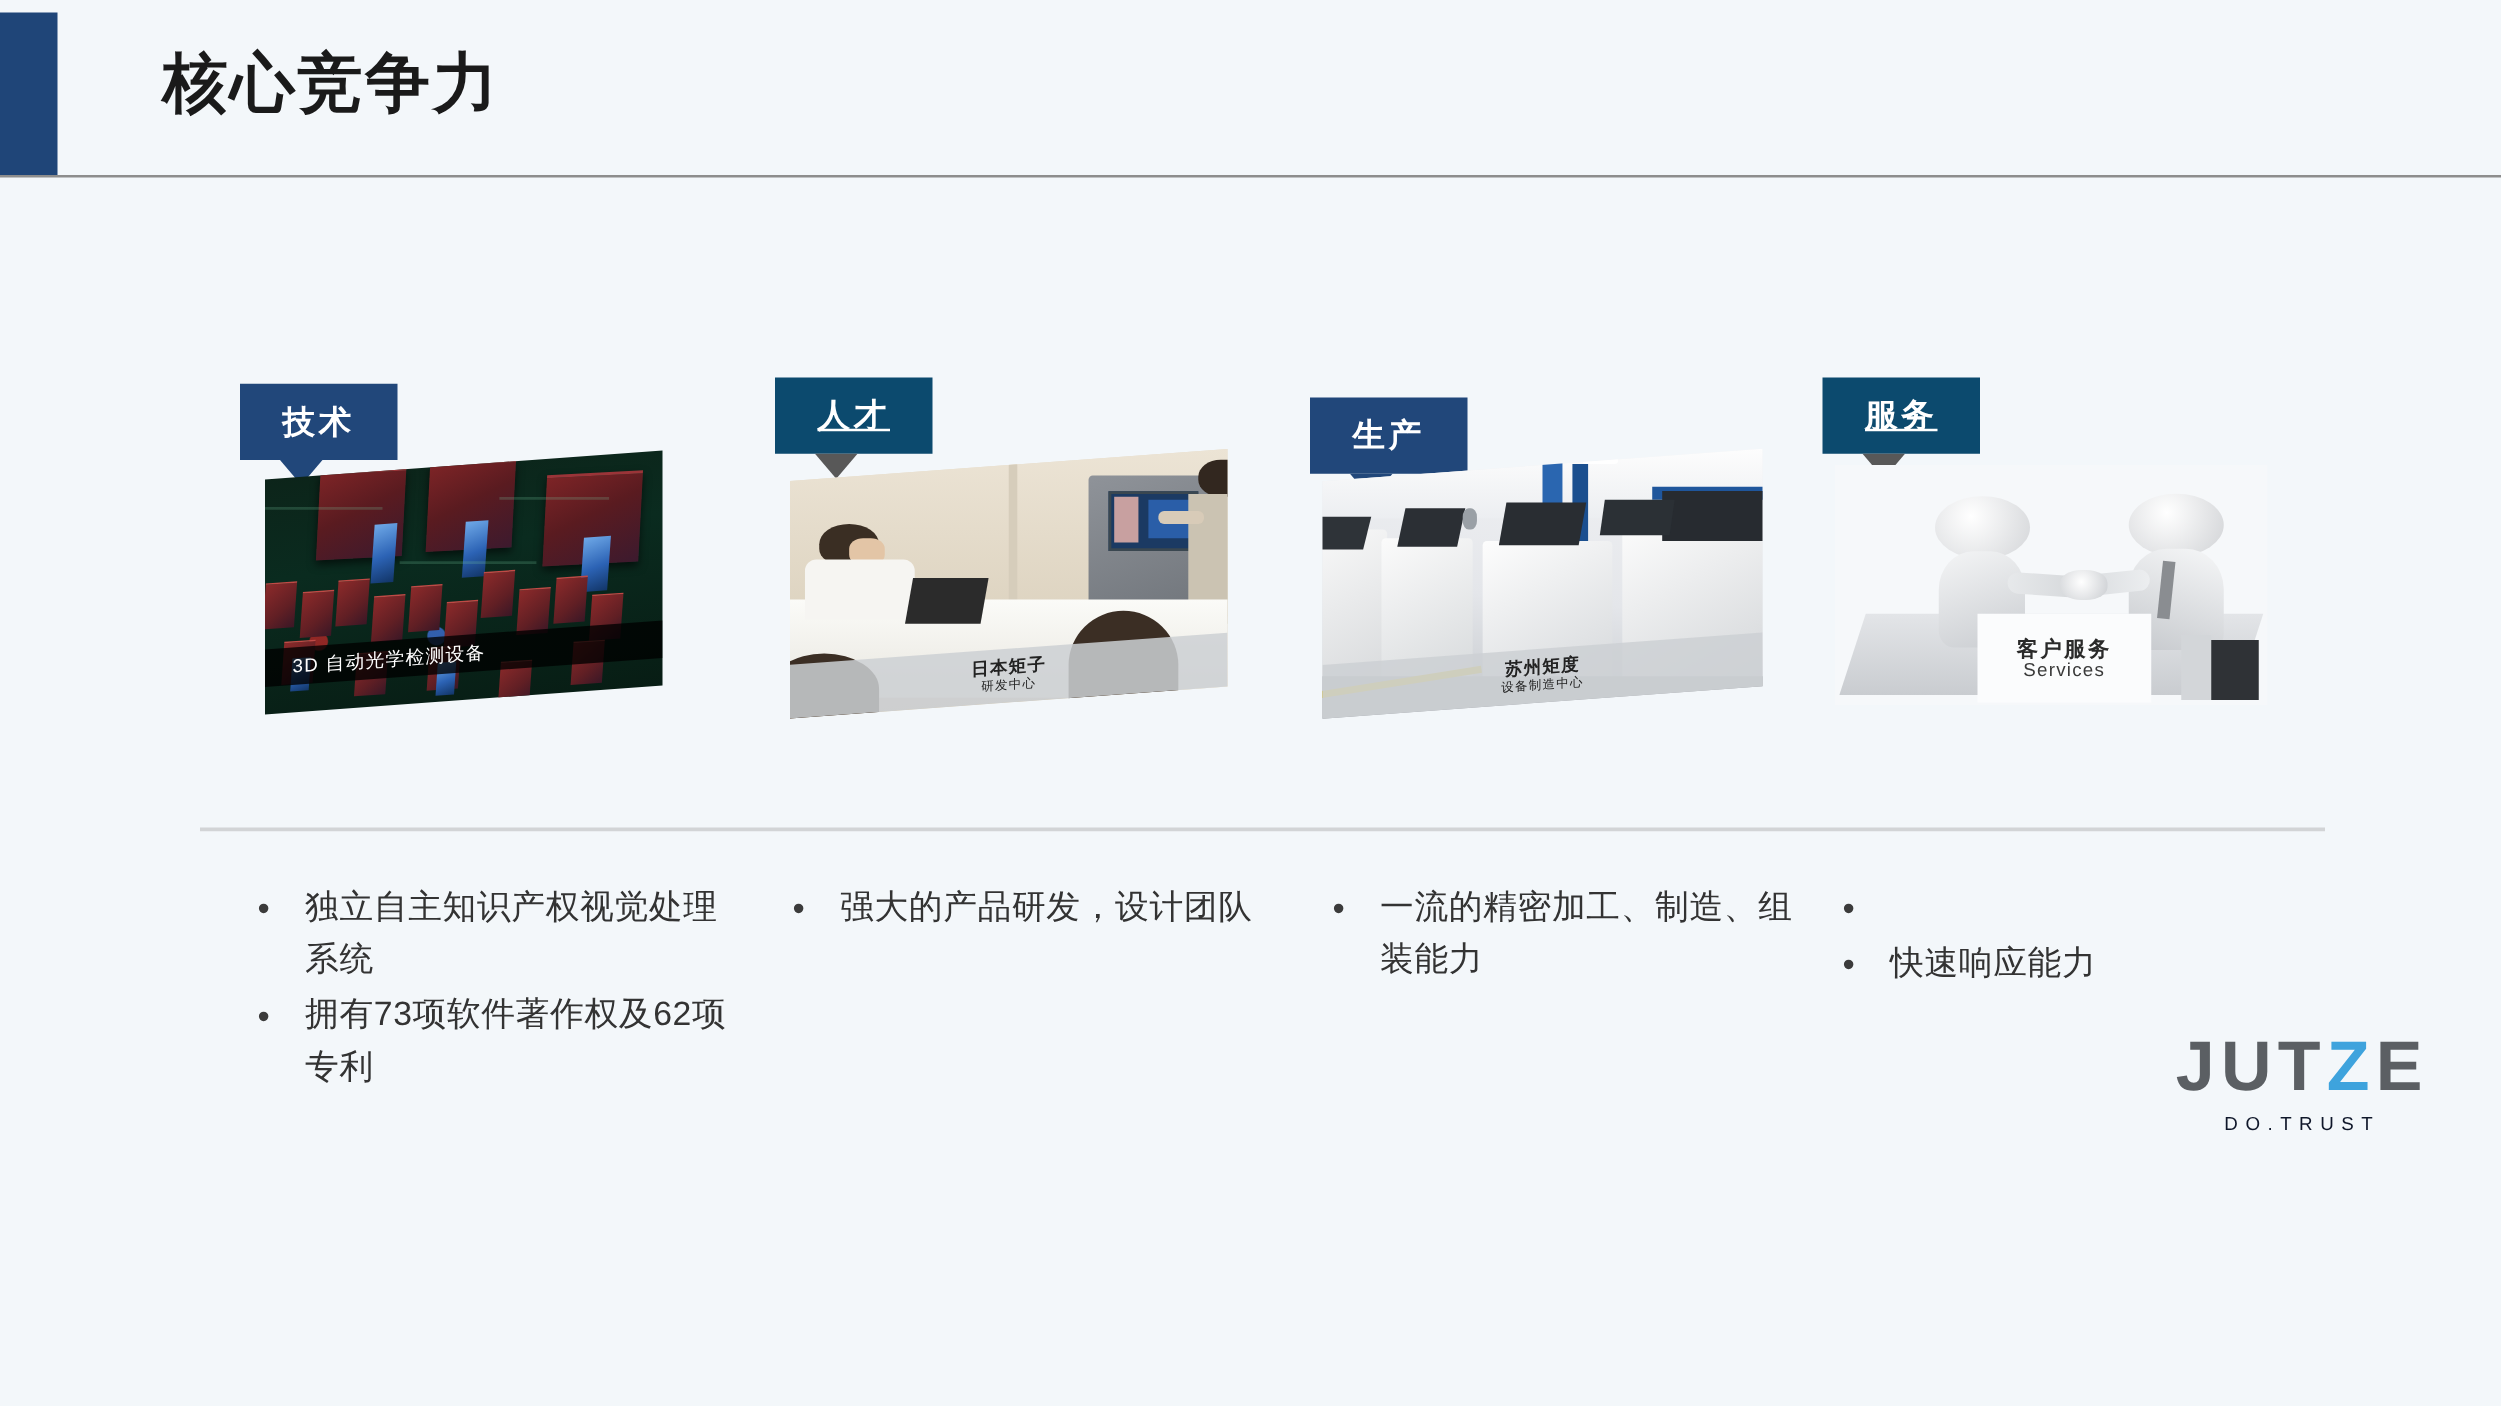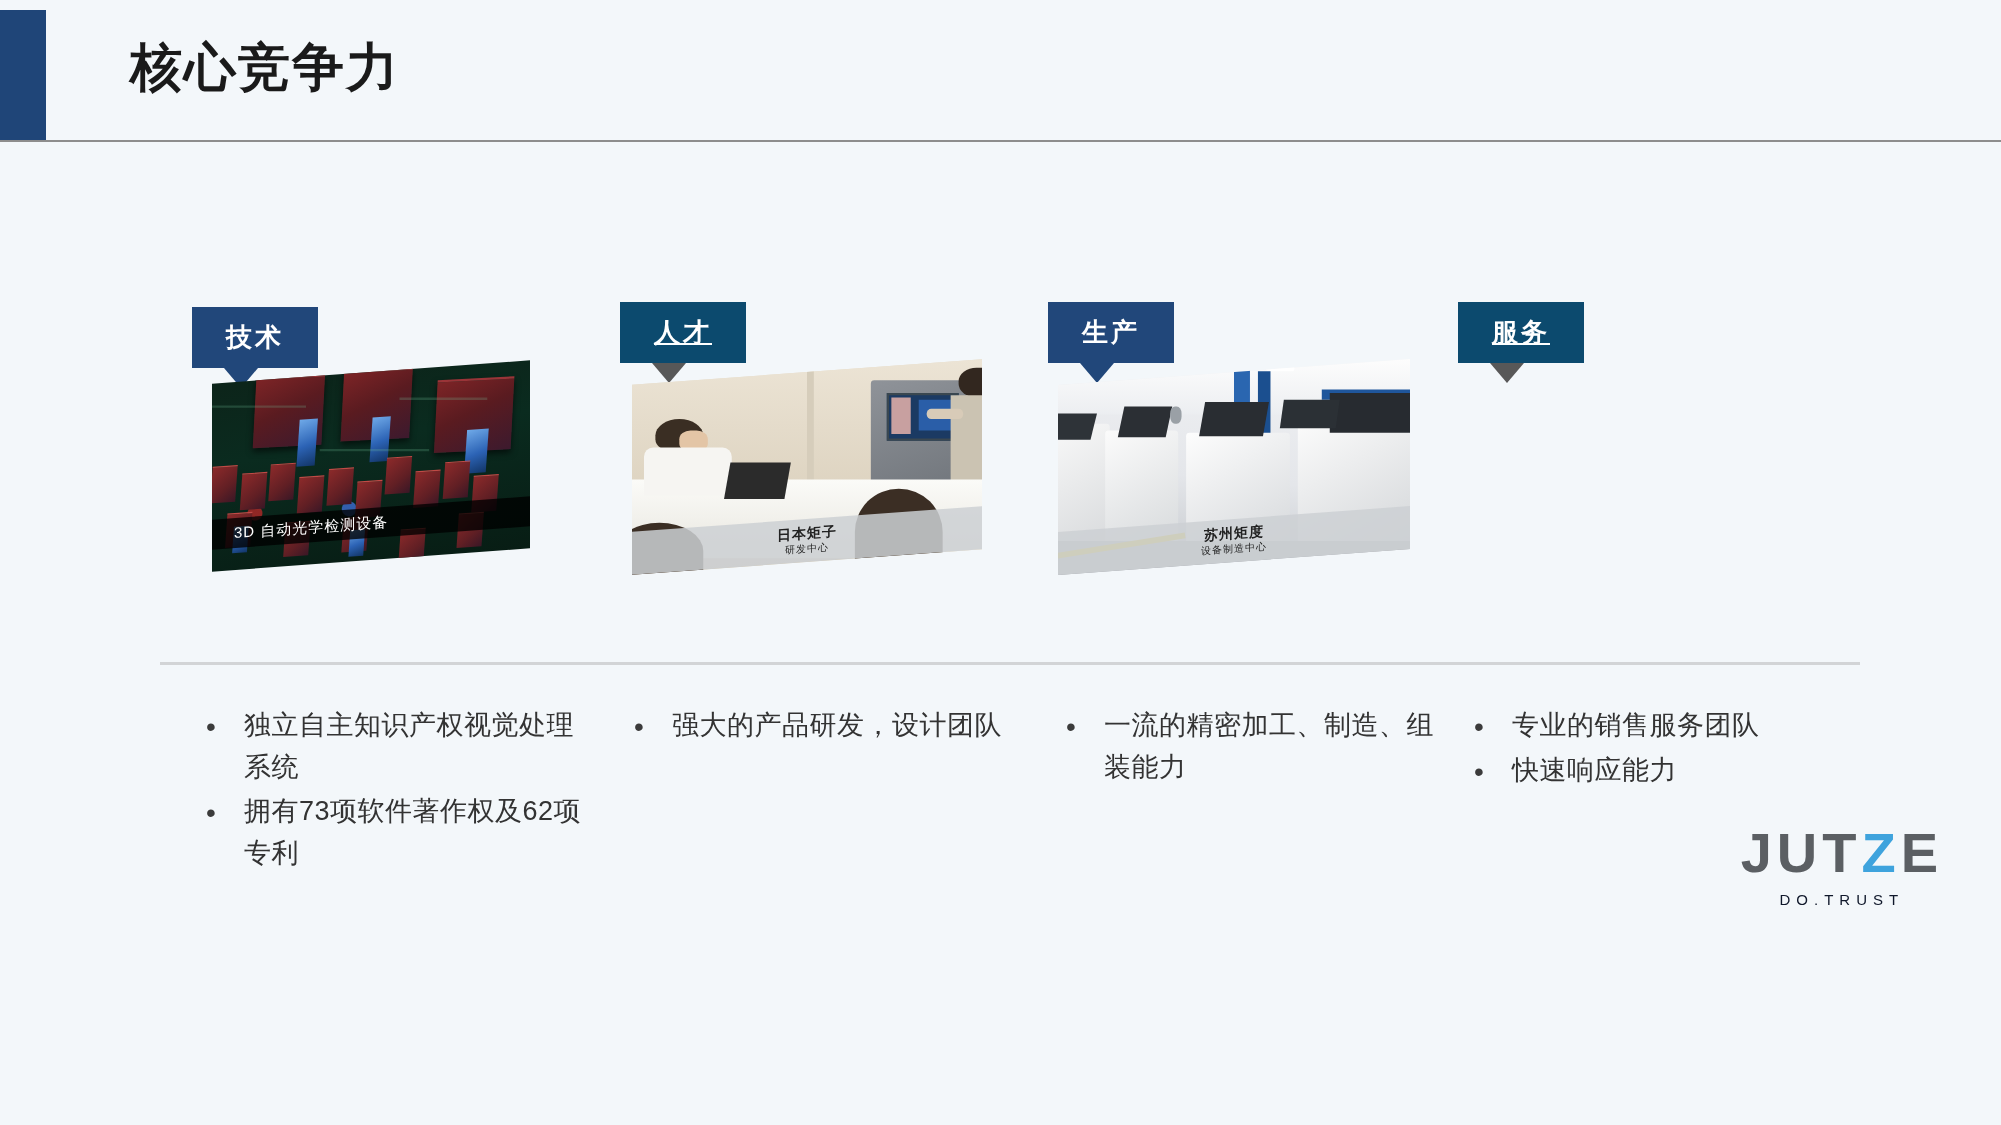--- a/index.html
+++ b/index.html
@@ -221,21 +221,21 @@
     </div>
   </div>
 
   <div class="bullets" style="left:628px; top:705px; width:400px;">
     <div class="bullet">
       <span class="bullet-dot">•</span>
       <span class="bullet-text">强大的产品研发，设计团队</span>
     </div>
   </div>
 
-  <div class="badge-wrap" style="left:1048px; top:302px;">
+  <div class="badge-wrap" style="left:1048px; top:318px;">
     <div class="badge blue">生产</div>
     <div class="badge-tail blue"></div>
   </div>
 
   <div class="photo" style="left:1058px; top:372px; width:352px; height:190px;">
     <div class="photo-inner factory">
 
       <div style="position:absolute;left:0;top:0;width:100%;height:26%;background:linear-gradient(180deg,#fdfdfd,#eceef1);"></div>
       <div style="position:absolute;left:6%;top:4%;width:7%;height:3%;background:#fff;border-radius:3px;"></div>
       <div style="position:absolute;left:22%;top:3%;width:7%;height:3%;background:#fff;border-radius:3px;"></div>
@@ -273,25 +273,61 @@
       <span class="bullet-dot">•</span>
       <span class="bullet-text">一流的精密加工、制造、组装能力</span>
     </div>
   </div>
 
   <div class="badge-wrap" style="left:1458px; top:302px;">
     <div class="badge gray">服务</div>
     <div class="badge-tail gray"></div>
   </div>
 
+  <div class="photo" style="left:1468px; top:372px; width:346px; height:192px; transform:skewY(0deg);">
+    <div class="photo-inner service" style="transform:none;">
+
+      <div style="position:absolute;left:4%;top:62%;width:92%;height:34%;
+                  background:linear-gradient(180deg,#e3e5e8,#c9ccd0);
+                  transform:skewX(-18deg);"></div>
+
+      <div style="position:absolute;left:23%;top:13%;width:22%;height:26%;
+                  background:radial-gradient(circle at 38% 32%,#ffffff,#d3d5d8);border-radius:50%;"></div>
+      <div style="position:absolute;left:24%;top:36%;width:20%;height:40%;
+                  background:linear-gradient(160deg,#f4f5f6,#c9ccd0);border-radius:40% 40% 18% 18%;"></div>
+
+      <div style="position:absolute;left:68%;top:12%;width:22%;height:26%;
+                  background:radial-gradient(circle at 40% 30%,#ffffff,#d0d2d5);border-radius:50%;"></div>
+      <div style="position:absolute;left:68%;top:35%;width:22%;height:42%;
+                  background:linear-gradient(200deg,#f6f7f8,#c6c9cd);border-radius:40% 40% 16% 16%;"></div>
+
+      <div style="position:absolute;left:75%;top:40%;width:3%;height:24%;background:#8a8d91;transform:rotate(6deg);"></div>
+
+      <div style="position:absolute;left:40%;top:46%;width:22%;height:9%;
+                  background:linear-gradient(90deg,#e7e9eb,#cfd2d5);border-radius:10px;transform:rotate(4deg);"></div>
+      <div style="position:absolute;left:55%;top:45%;width:18%;height:9%;
+                  background:linear-gradient(90deg,#d6d9dc,#eceef0);border-radius:10px;transform:rotate(-6deg);"></div>
+      <div style="position:absolute;left:52%;top:44%;width:11%;height:12%;
+                  background:radial-gradient(circle at 45% 40%,#ffffff,#c9ccd0);border-radius:45%;"></div>
+
+      <div style="position:absolute;left:33%;top:62%;width:40%;height:37%;background:#fbfcfd;"></div>
+      <div style="position:absolute;left:33%;top:62%;width:40%;height:37%;
+                  display:flex;flex-direction:column;align-items:center;justify-content:center;">
+        <div style="font-size:17px;font-weight:bold;color:#2a2a2a;letter-spacing:2px;">客户服务</div>
+        <div style="font-size:15px;color:#3a3a3a;letter-spacing:1px;margin-top:-3px;">Services</div>
+      </div>
+
+      <div style="position:absolute;left:86%;top:73%;width:12%;height:25%;background:#2f3236;"></div>
+      <div style="position:absolute;left:80%;top:71%;width:7%;height:27%;background:#d3d6d9;"></div>
+    </div>
+  </div>
 
   <div class="bullets" style="left:1468px; top:705px; width:420px;">
     <div class="bullet">
       <span class="bullet-dot">•</span>
-      <span class="bullet-text">专业的销售服务团队</span>
     </div>
     <div class="bullet">
       <span class="bullet-dot">•</span>
       <span class="bullet-text">快速响应能力</span>
     </div>
   </div>
 
   <div class="body-rule"></div>
 
   <div class="logo">

